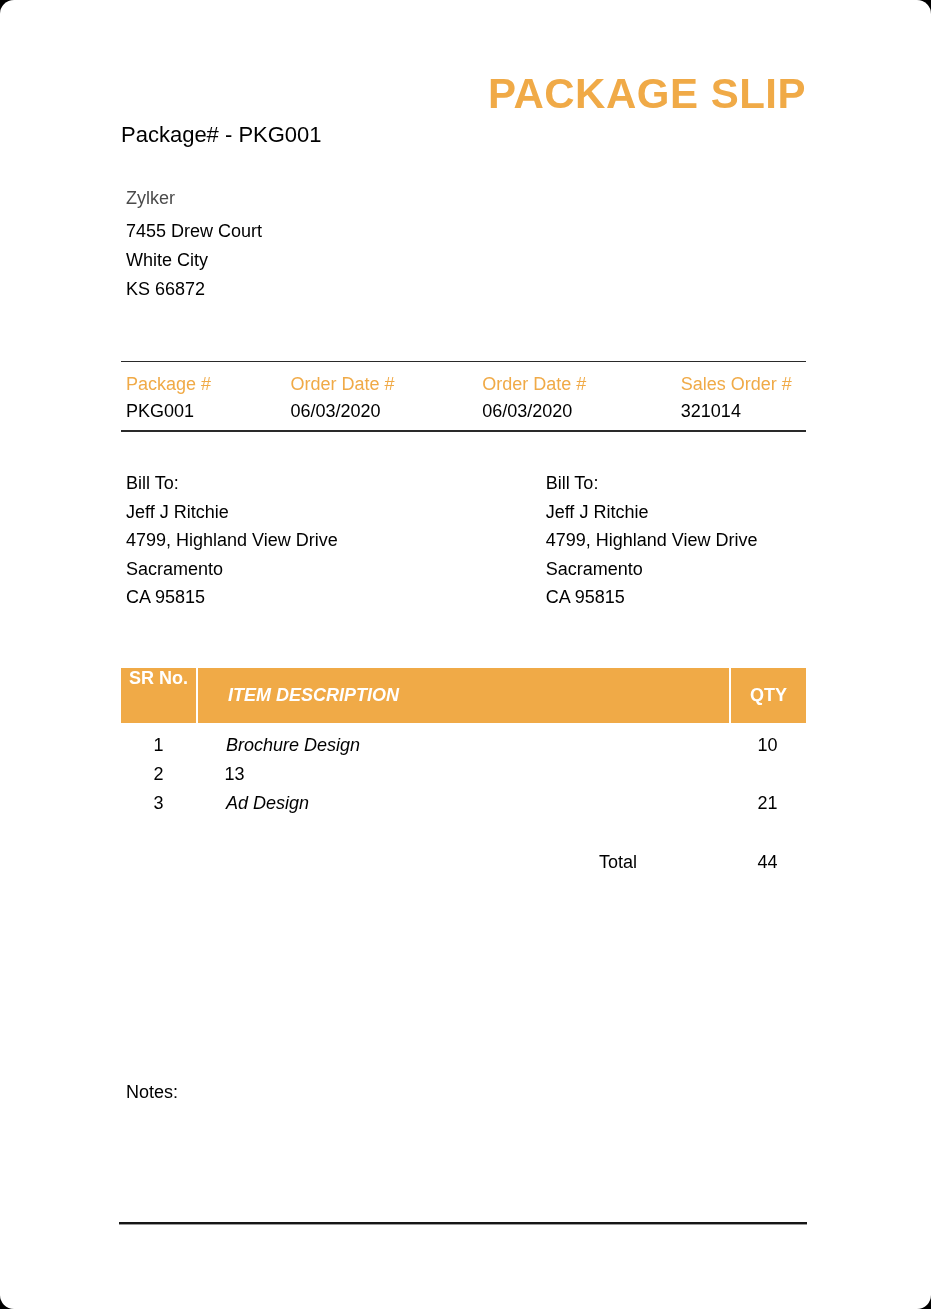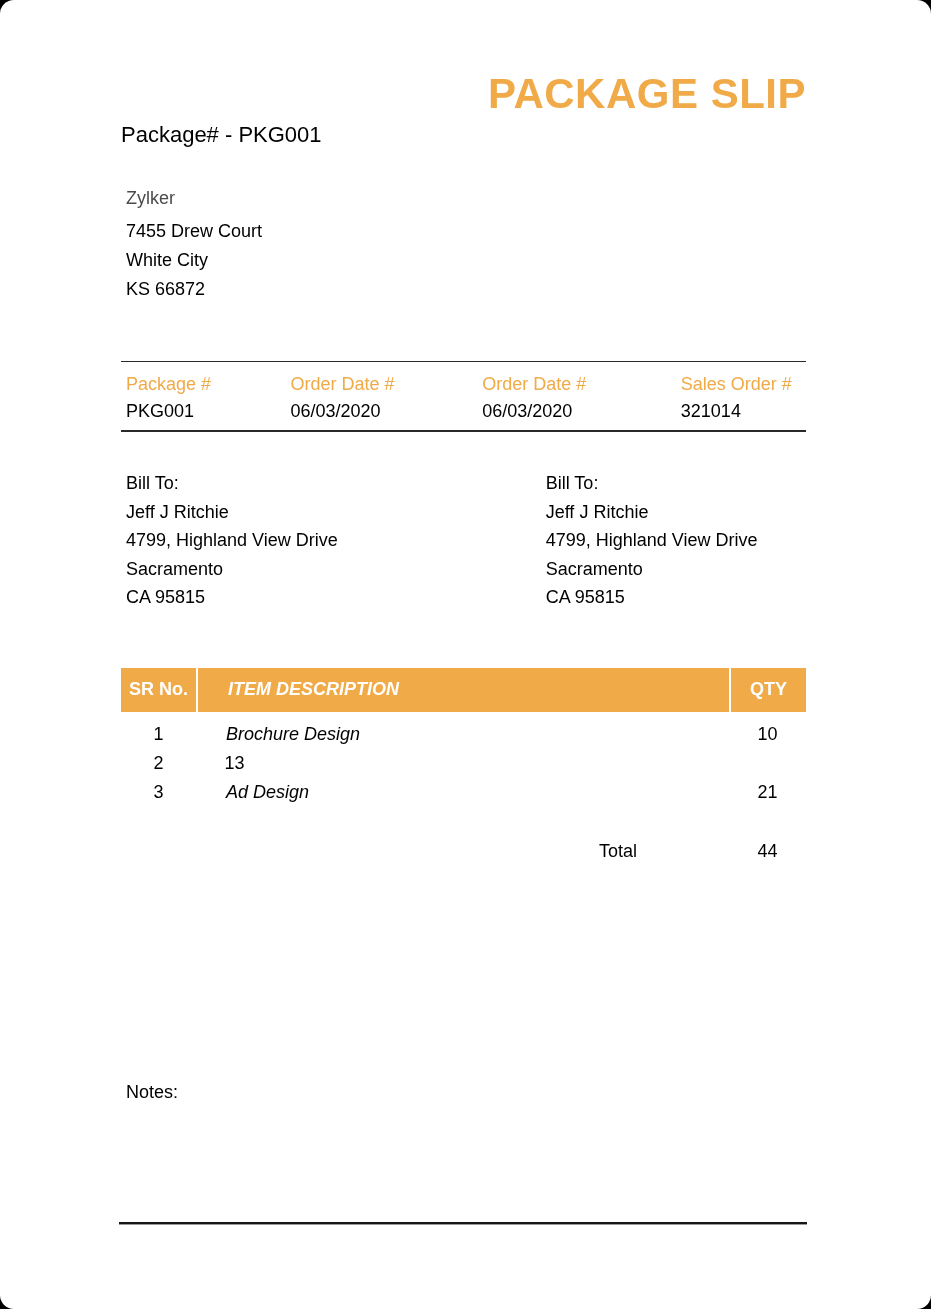--- a/index.html
+++ b/index.html
@@ -95,26 +95,25 @@
   .addr-label, .addr-line {
     font-size: 18px;
     line-height: 28.5px;
     color: #000;
   }
 
   
   .items-table { margin-top: 56px; }
   .items-header {
     display: flex;
-    height: 44px;
+    height: 55px;
     background: var(--accent);
     color: #fff;
     font-weight: bold;
     font-size: 18px;
-    align-items: center;
   }
   .cell-sr  { width: 75px; text-align: center; flex: none; }
   .cell-desc { flex: 1; padding-left: 30px; text-align: left; font-style: italic; }
   .cell-qty { width: 77px; text-align: center; flex: none; }
   .items-header .cell-desc { border-left: 2px solid #fff; align-self: stretch; display: flex; align-items: center; }
   .items-header .cell-qty  { border-left: 2px solid #fff; align-self: stretch; display: flex; align-items: center; justify-content: center; }
 
   .items-body { padding-top: 8px; }
   .item-row {
     display: flex;

